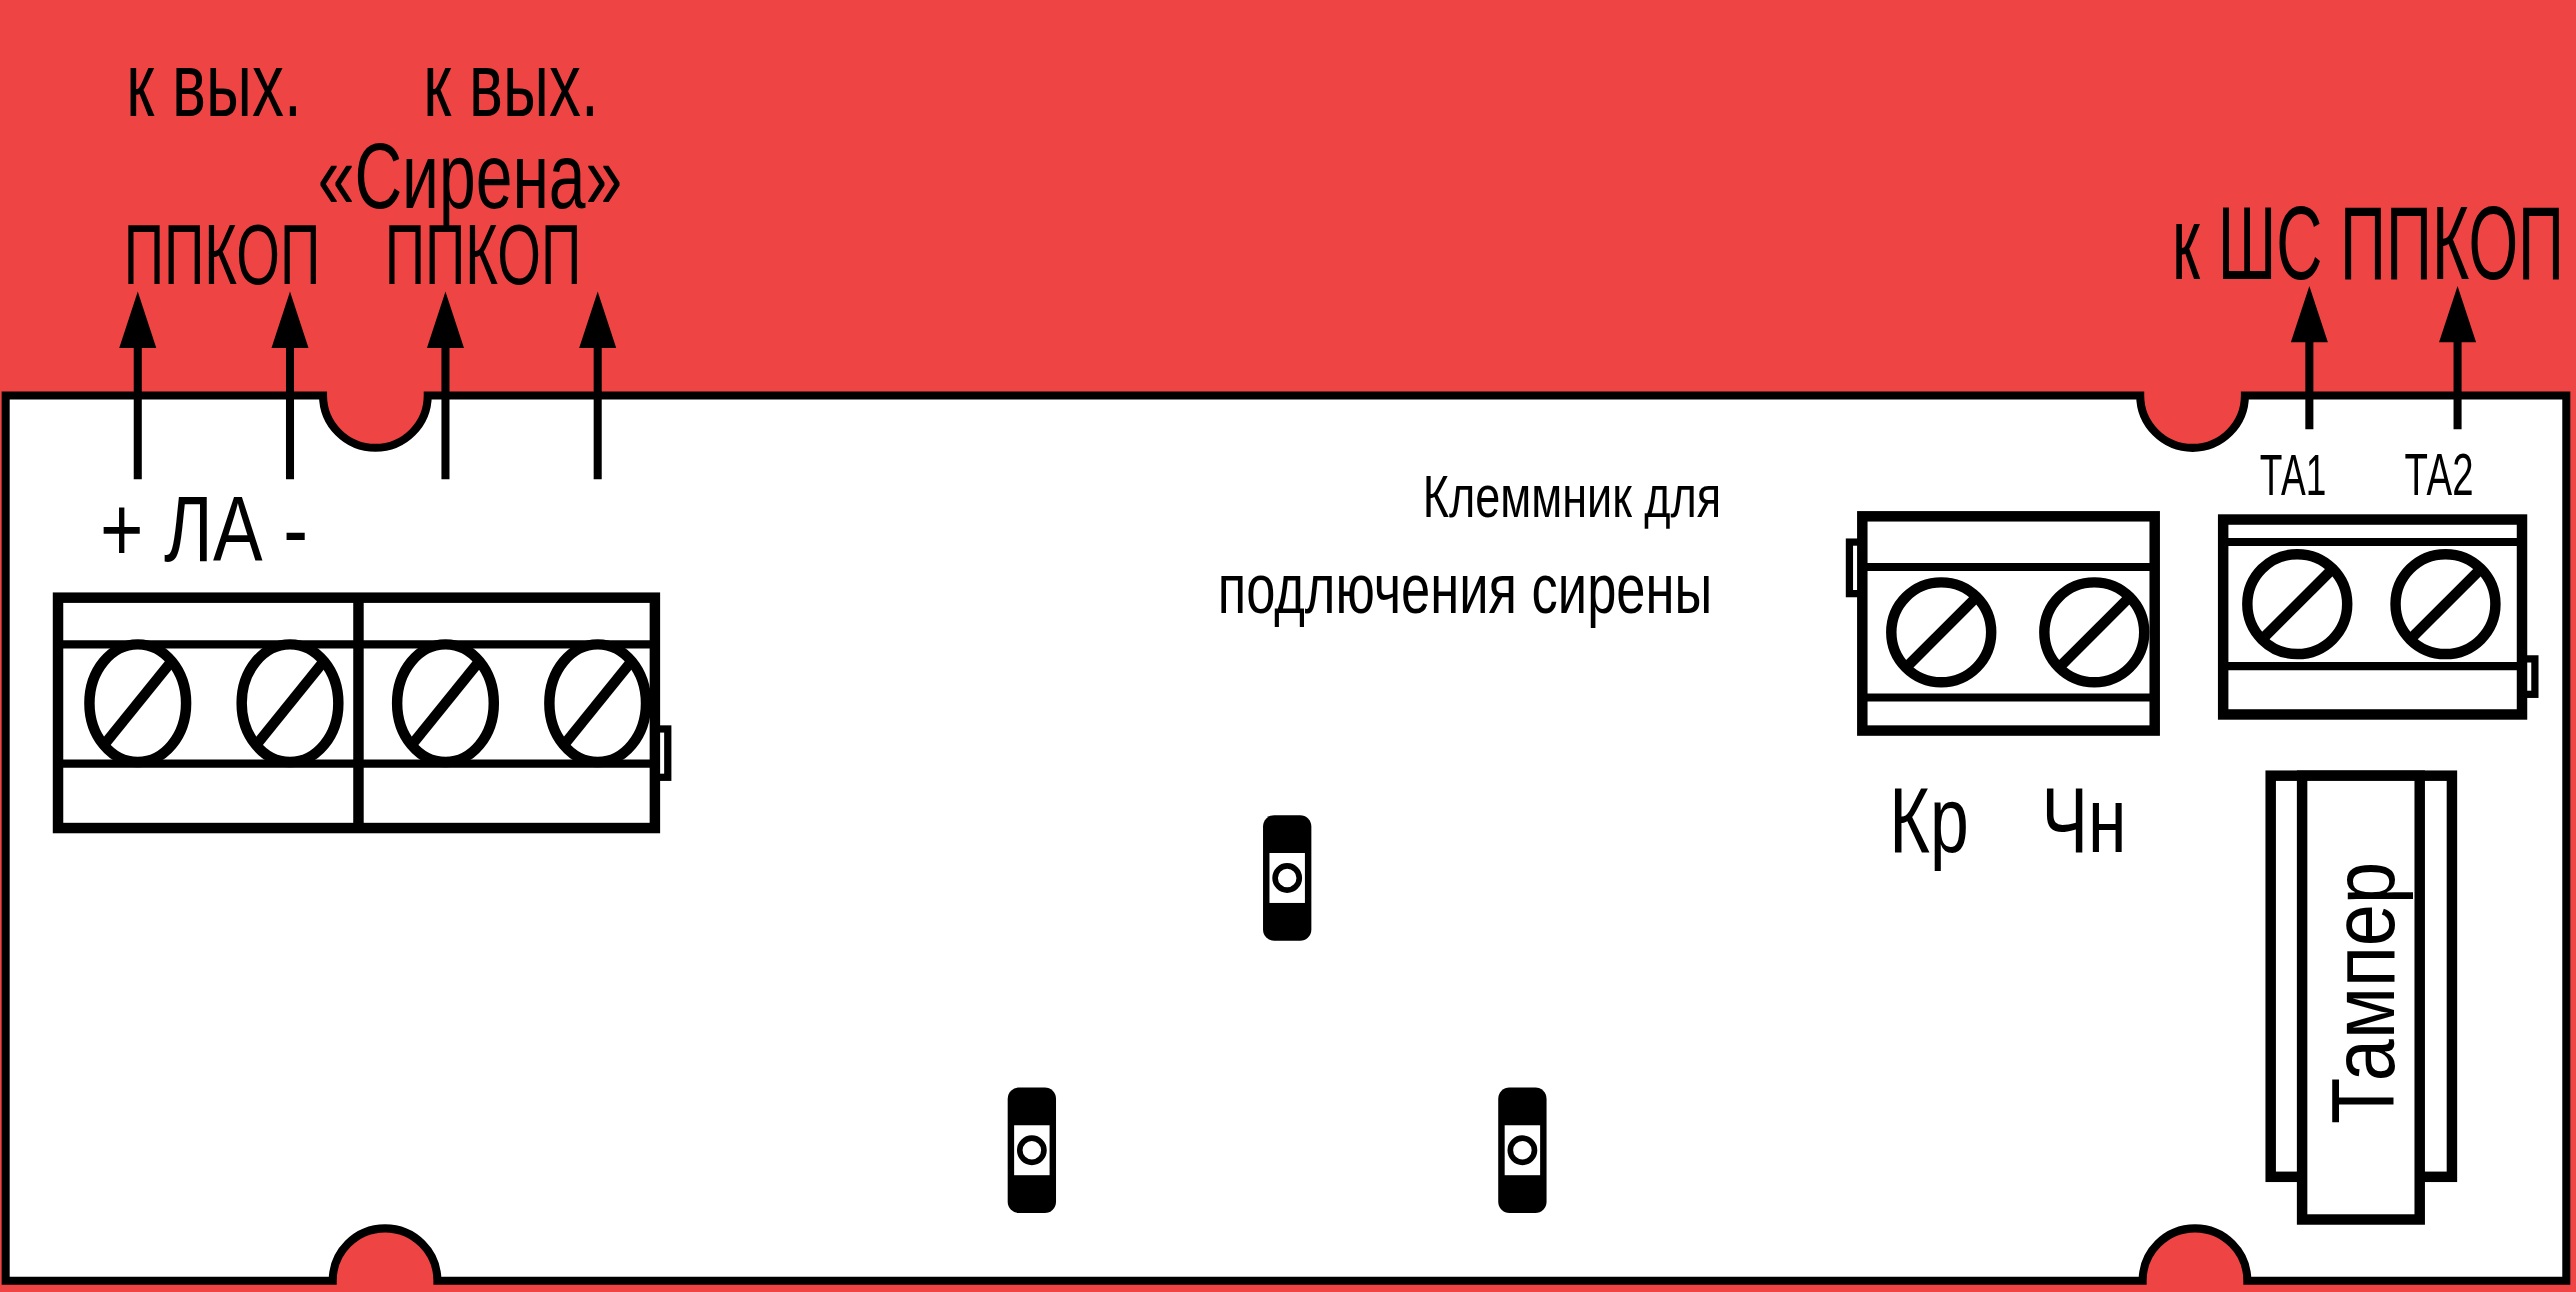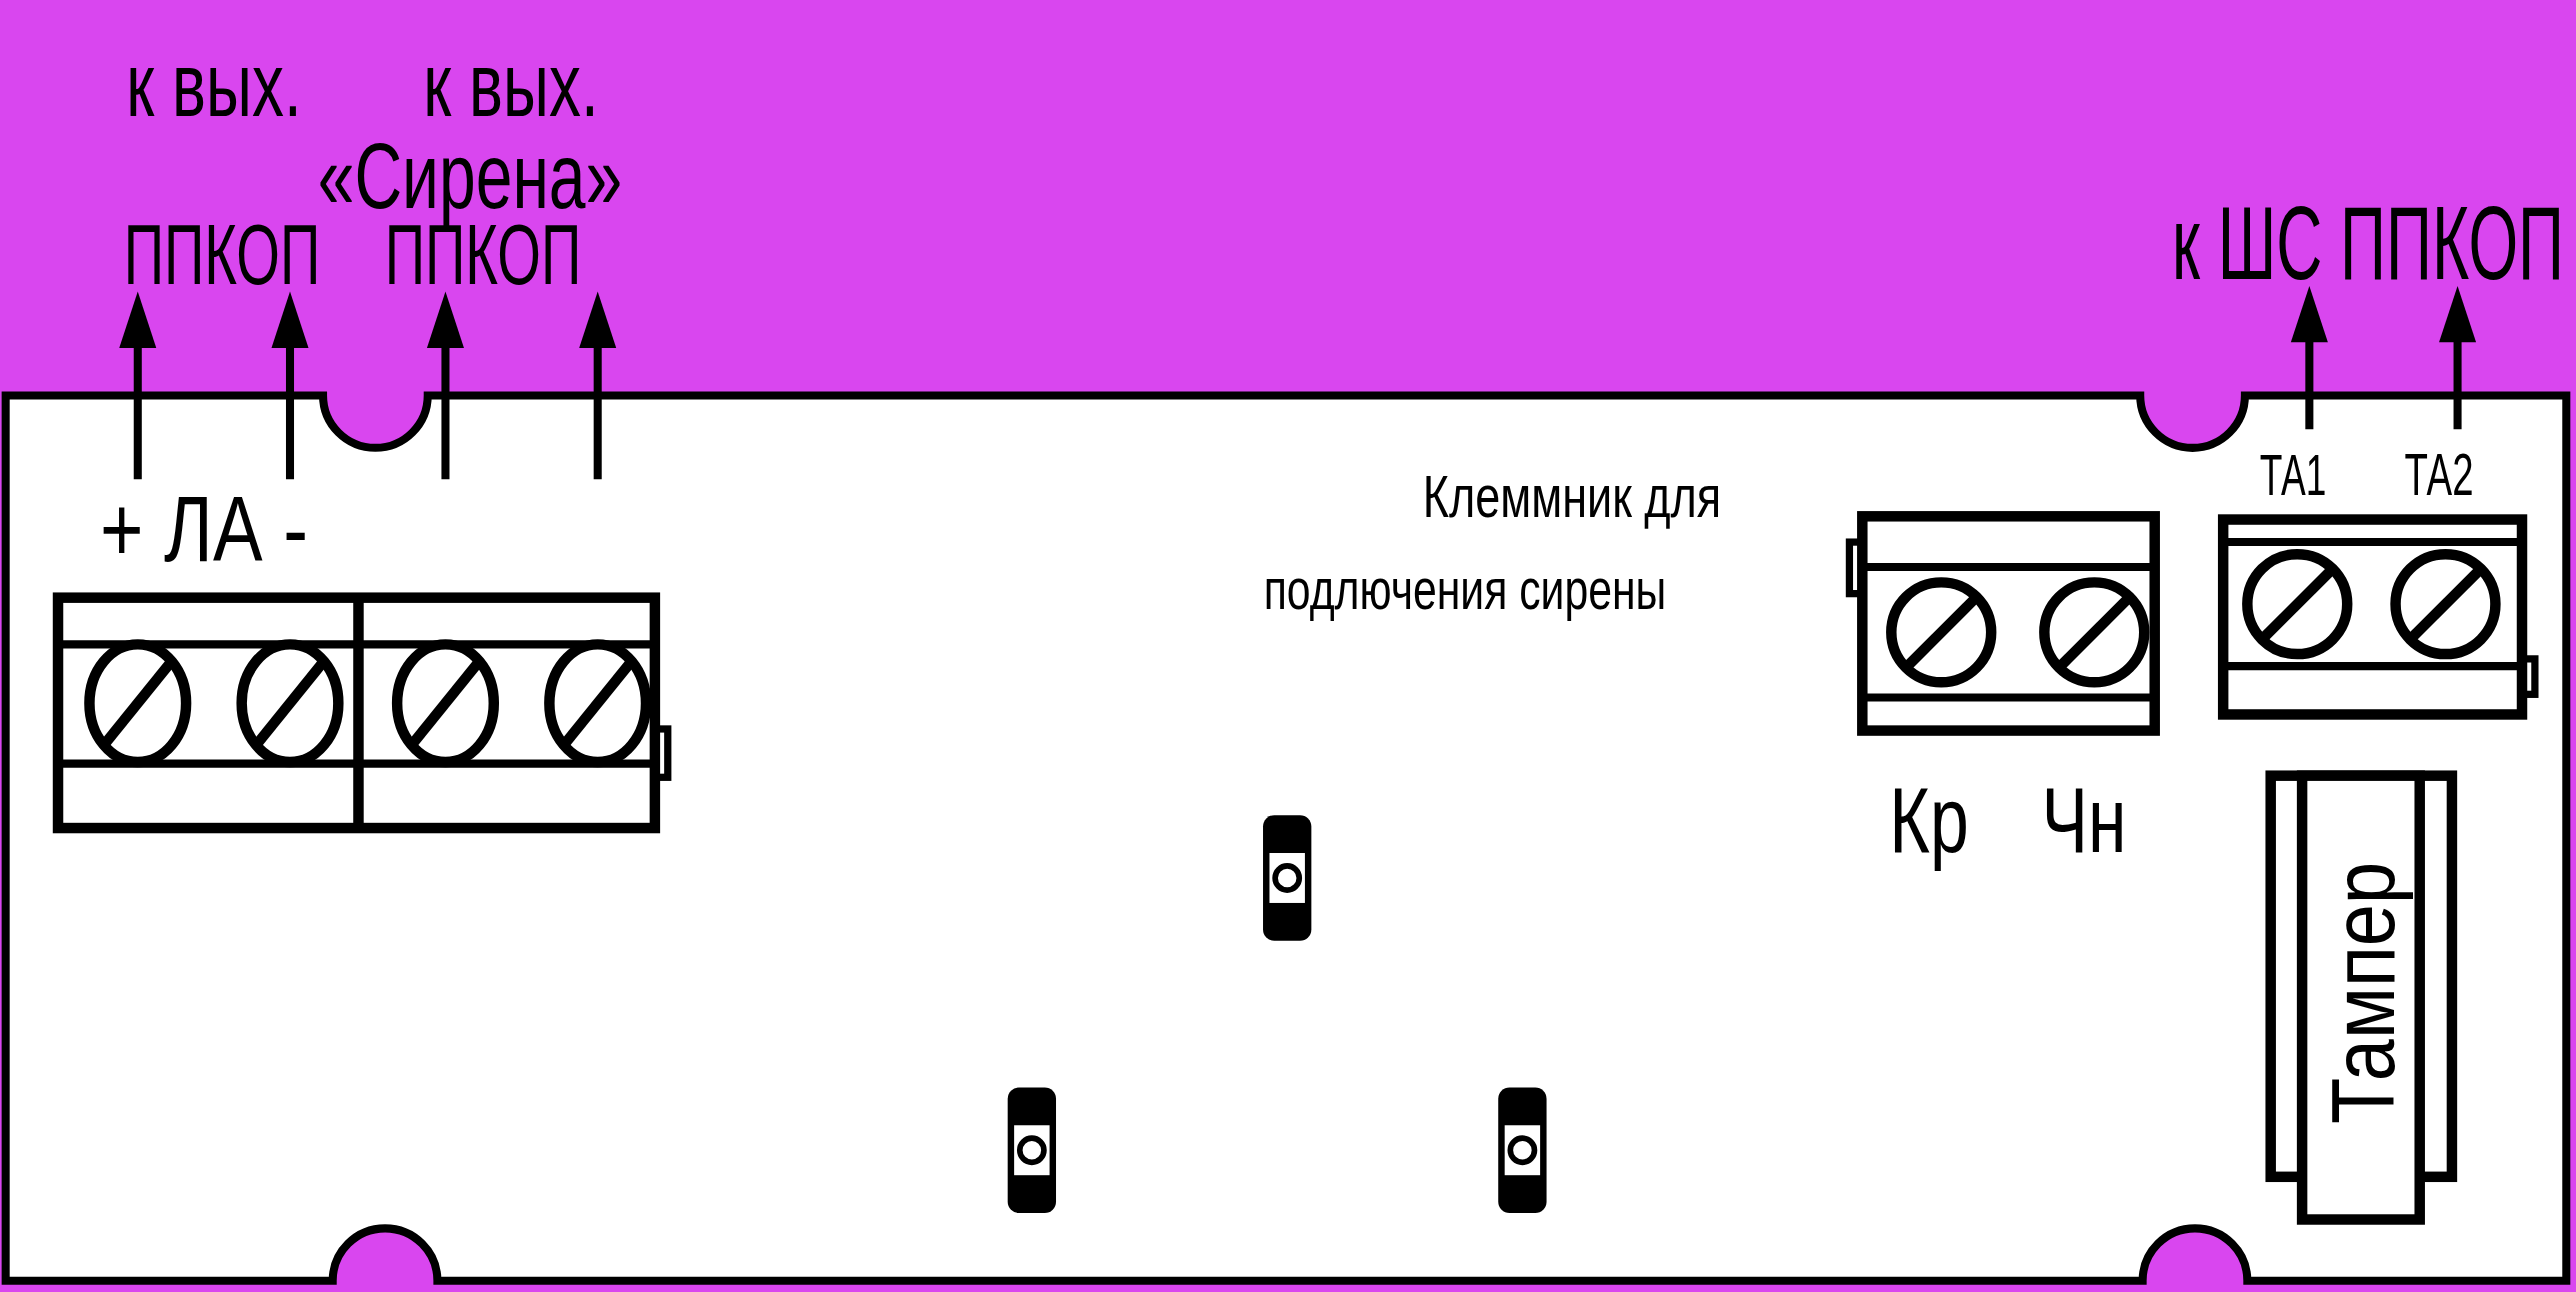--- a/index.html
+++ b/index.html
@@ -1,19 +1,19 @@
 <!DOCTYPE html>
 <html style="font-size:13px"><head>
 <meta charset="utf-8">
 <style>
   html,body{margin:0;padding:0;background:#ffffff;}
   .stage{
     position:relative;
     width:2576px;height:1292px;
-    background:#d946ef;
+    background:#ef4444;
     font-family:"Liberation Sans", sans-serif;
     overflow:hidden;
   }
   .art{position:absolute;left:0;top:0;}
   .lbl{
     position:absolute;
     transform:translate(-50%,-50%);
     white-space:nowrap;
     line-height:1;
     color:#000;
@@ -132,21 +132,21 @@
 
   <div class="lbl" style="left:214px;top:85px;font-size:90px"><span class="cx" style="--sx:0.71">к вых.</span></div>
   <div class="lbl" style="left:511px;top:85px;font-size:90px"><span class="cx" style="--sx:0.71">к вых.</span></div>
   <div class="lbl" style="left:470px;top:176px;font-size:93px"><span class="cx" style="--sx:0.71">«Сирена»</span></div>
   <div class="lbl" style="left:222px;top:254px;font-size:85px"><span class="cx" style="--sx:0.66">ППКОП</span></div>
   <div class="lbl" style="left:483px;top:254px;font-size:85px"><span class="cx" style="--sx:0.66">ППКОП</span></div>
 
   <div class="lbl" style="left:204px;top:529px;font-size:93px"><span class="cx" style="--sx:0.80">+ ЛА -</span></div>
 
   <div class="lbl" style="left:1572px;top:497px;font-size:60px"><span class="cx" style="--sx:0.75">Клеммник для</span></div>
-  <div class="lbl" style="left:1465px;top:589px;font-size:57px"><span class="cx" style="--sx:0.75">подлючения сирены</span></div>
+  <div class="lbl" style="left:1465px;top:589px;font-size:70px"><span class="cx" style="--sx:0.75">подлючения сирены</span></div>
 
 
   <div class="lbl" style="left:1929px;top:820px;font-size:93px"><span class="cx" style="--sx:0.75">Кр</span></div>
   <div class="lbl" style="left:2084px;top:820px;font-size:93px"><span class="cx" style="--sx:0.75">Чн</span></div>
 
   <div class="lbl" style="left:2368px;top:243px;font-size:103px"><span class="cx" style="--sx:0.62">к ШС ППКОП</span></div>
   <div class="lbl" style="left:2293px;top:475px;font-size:57px"><span class="cx" style="--sx:0.65">ТА1</span></div>
   <div class="lbl" style="left:2439px;top:475px;font-size:59px"><span class="cx" style="--sx:0.65">ТА2</span></div>
 
   <div class="lbl rot" style="left:2363px;top:993px;font-size:89px"><span class="cx" style="--sx:0.85">Тампер</span></div>

